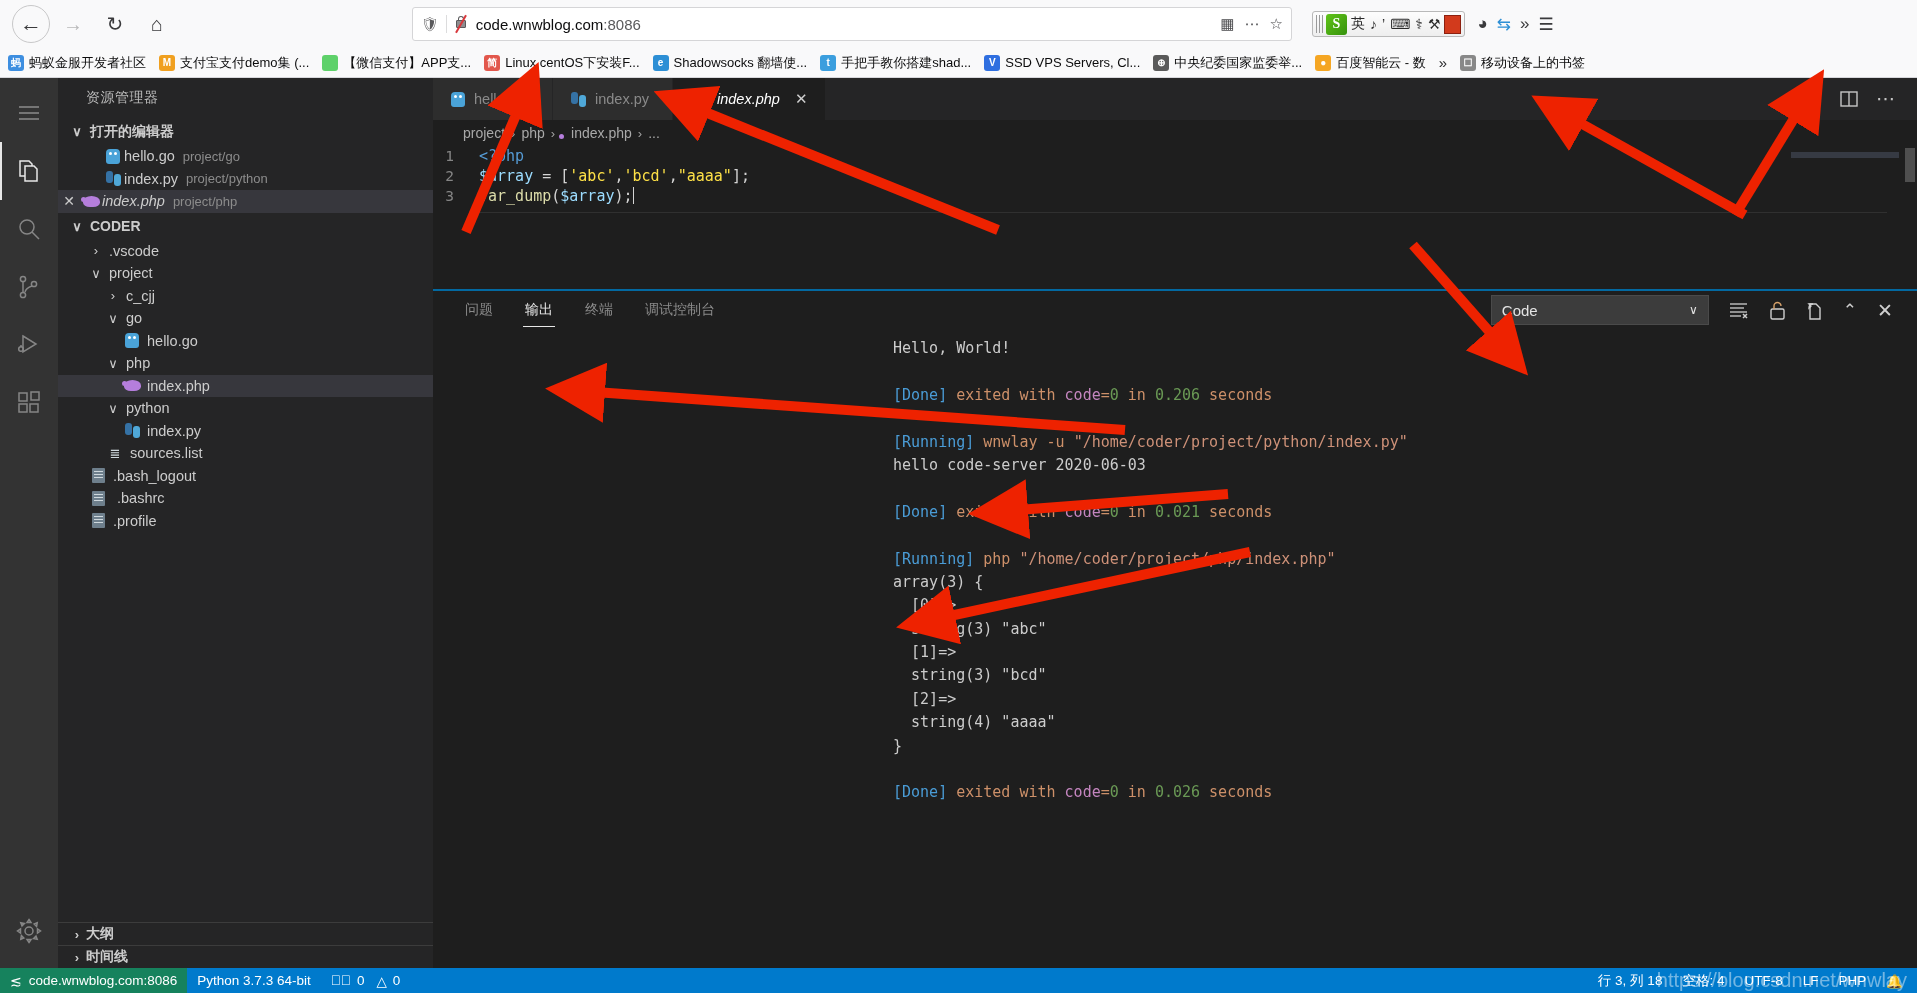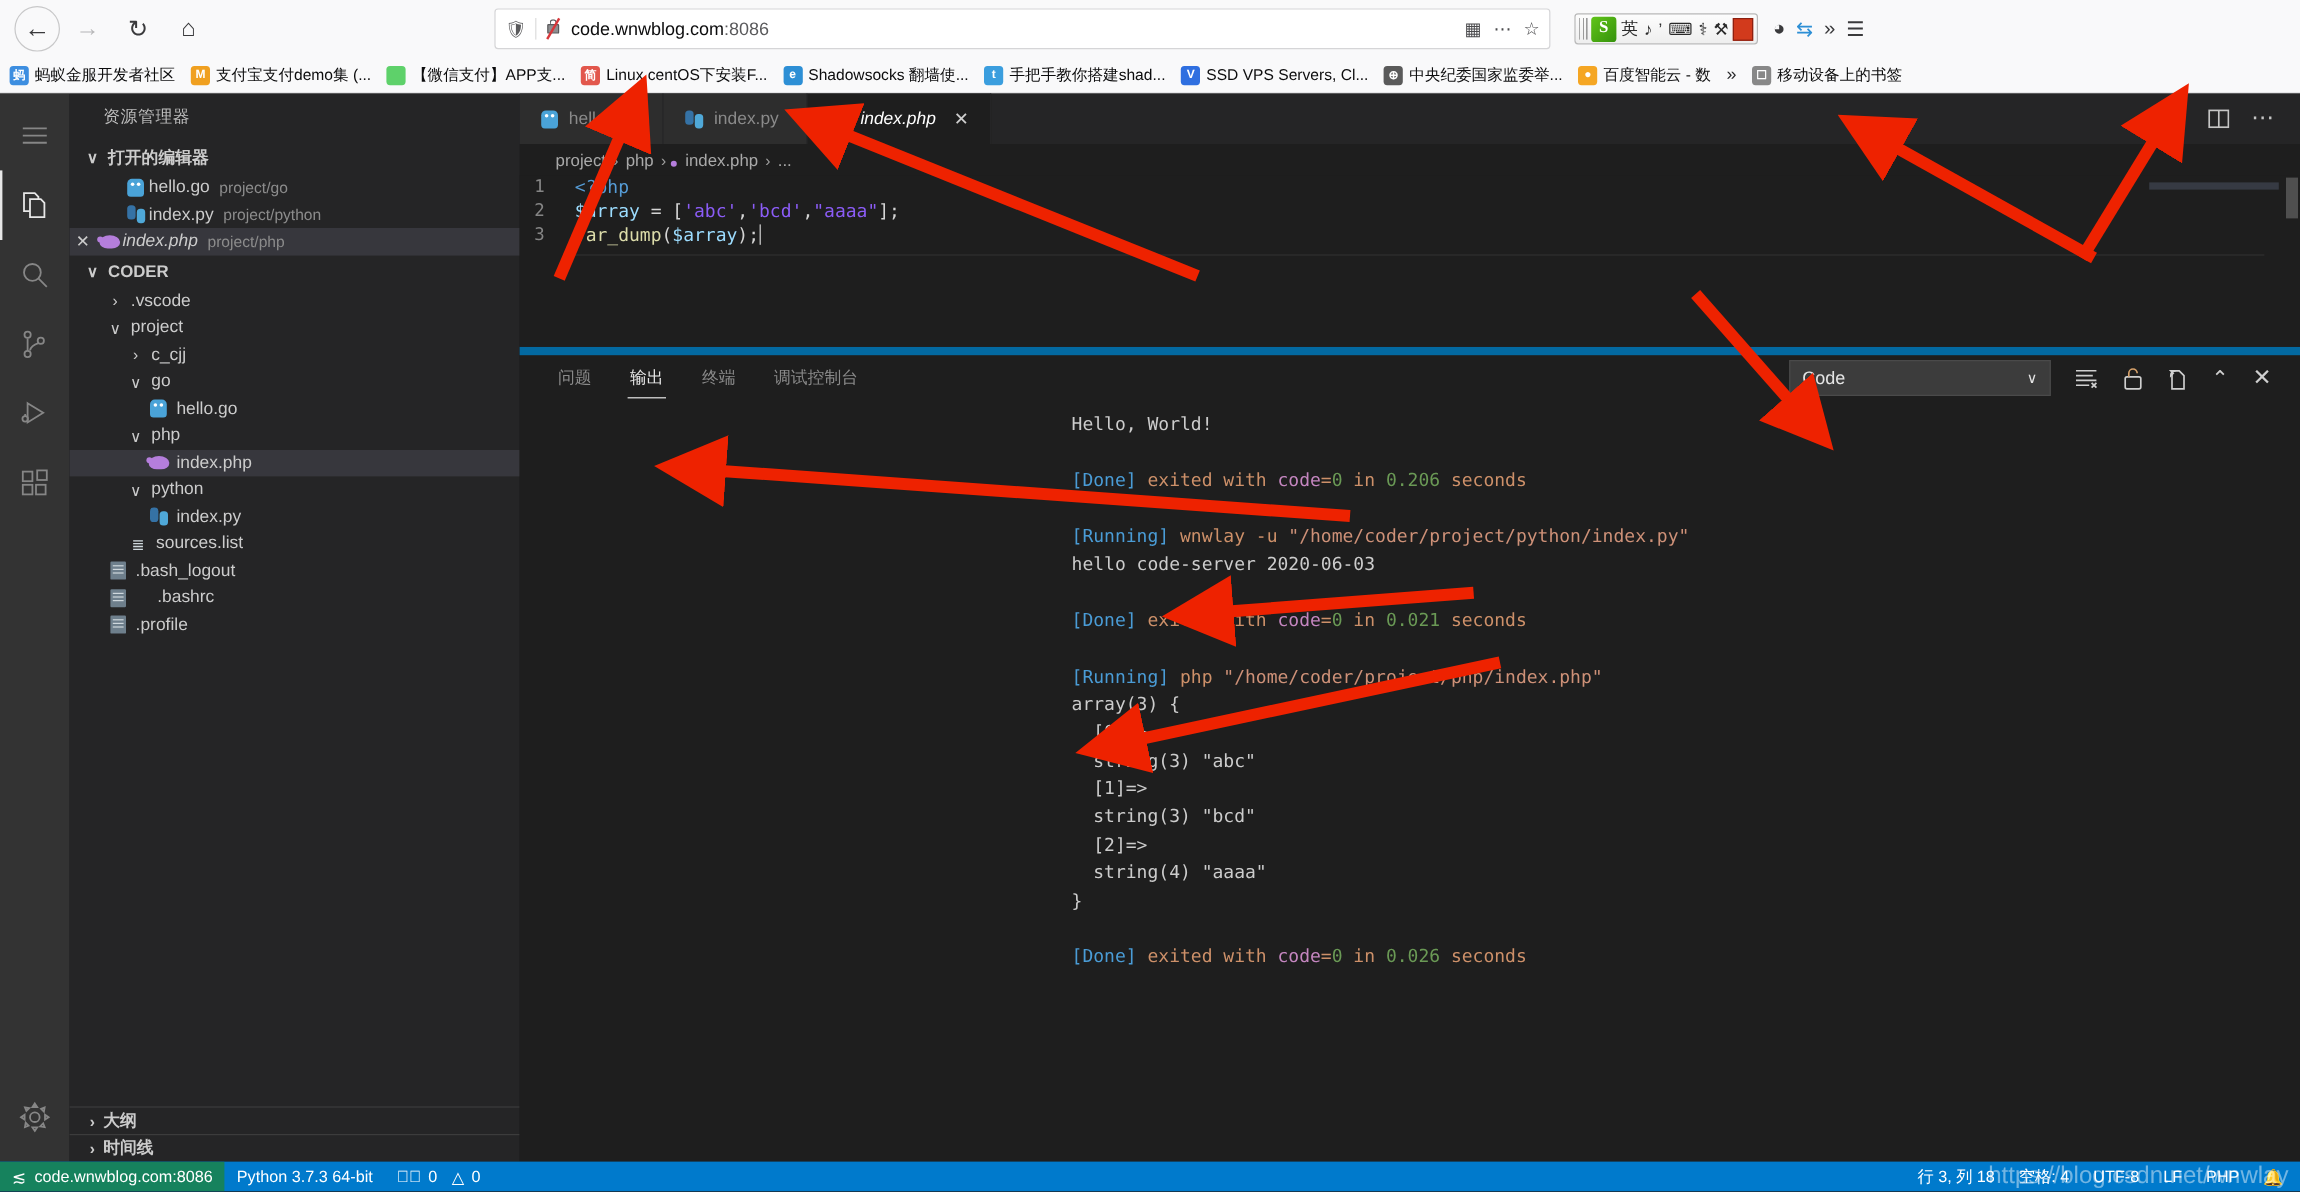--- a/index.html
+++ b/index.html
@@ -222,42 +222,42 @@
     color: #858585; font-size: 14.5px;
     font-family: "DejaVu Sans Mono", monospace;
   }
   .ctext {
     font-family: "DejaVu Sans Mono", monospace;
     font-size: 15px; white-space: pre;
   }
   .c-tag { color: #569cd6; }
   .c-var { color: #9cdcfe; }
   .c-op  { color: #d4d4d4; }
-  .c-str { color: #8b5cf6; }
+  .c-str { color: #fde047; }
   .c-fn  { color: #dcdcaa; }
   .c-pun { color: #d4d4d4; }
   .caret {
     display:inline-block; width:1.5px; height:17px;
     background:#d4d4d4; vertical-align:-3px;
   }
   .minimap-slider {
     position:absolute; right: 18px; top: 6px; width: 108px; height: 6px;
     background: rgba(140,160,200,0.22);
   }
   .editor-scrollbar {
     position:absolute; right:0; top:0; width:14px; height:100%;
   }
   .editor-scrollbar .thumb {
     position:absolute; right:2px; top:2px; width:10px; height:34px;
     background:#4f4f4f;
   }
   .code-divider { height: 1px; background: #303030; margin: 6px 30px 0 46px; }
 
   
-  .panel { flex: 1; background: #1e1e1e; display: flex; flex-direction: column; border-top: 7px solid #0369a1; }
+  .panel { flex: 1; background: #1e1e1e; display: flex; flex-direction: column; border-top: 2px solid #0369a1; }
   .panel-head { height: 38px; display: flex; align-items: center; padding-left: 30px; }
   .ptab {
     font-size: 14px; color: #8a8a8a; margin-right: 28px;
     padding: 6px 2px; cursor: pointer; position: relative;
   }
   .ptab.active { color: #e7e7e7; }
   .ptab.active::after {
     content:""; position:absolute; left:0; right:0; bottom:-2px;
     height:1.5px; background:#e7e7e7;
   }
@@ -566,21 +566,21 @@
           <span class="t-ico">
             <span class="icon-file"></span>
           </span>
           <span class="t-name" style="margin-left:4px">.bash_logout</span>
         </div>
         <div class="tree-row">
           <span style="width:29px"></span>
           <span class="t-ico">
             <span class="icon-file"></span>
           </span>
-          <span class="t-name" style="margin-left:22px">.bashrc</span>
+          <span class="t-name" style="margin-left:8px">.bashrc</span>
         </div>
         <div class="tree-row">
           <span style="width:29px"></span>
           <span class="t-ico">
             <span class="icon-file"></span>
           </span>
           <span class="t-name" style="margin-left:4px">.profile</span>
         </div>
       </div>
 

